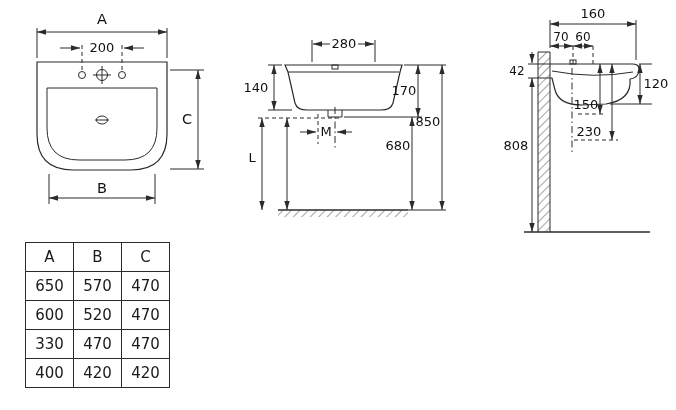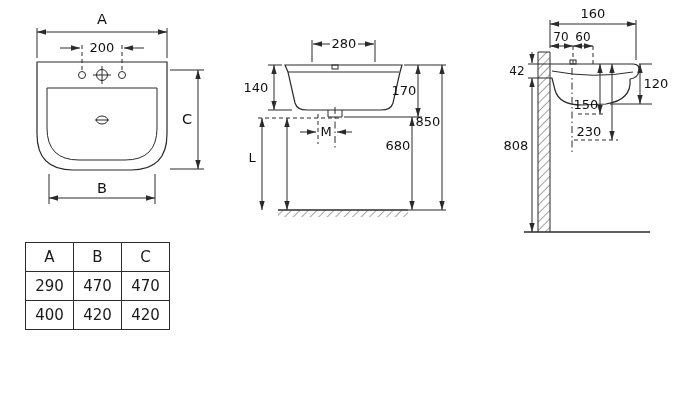--- a/index.html
+++ b/index.html
@@ -231,21 +231,31 @@
   <table class="dim-table">
     <thead>
       <tr>
         <th>A</th>
         <th>B</th>
         <th>C</th>
       </tr>
     </thead>
     <tbody>
       <tr>
-        <td>290</td>
+        <td>650</td>
+        <td>570</td>
+        <td>470</td>
+      </tr>
+      <tr>
+        <td>600</td>
+        <td>520</td>
+        <td>470</td>
+      </tr>
+      <tr>
+        <td>330</td>
         <td>470</td>
         <td>470</td>
       </tr>
       <tr>
         <td>400</td>
         <td>420</td>
         <td>420</td>
       </tr>
     </tbody>
   </table>

